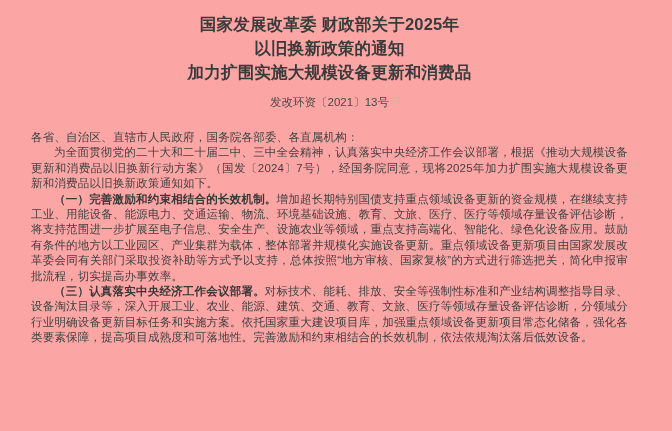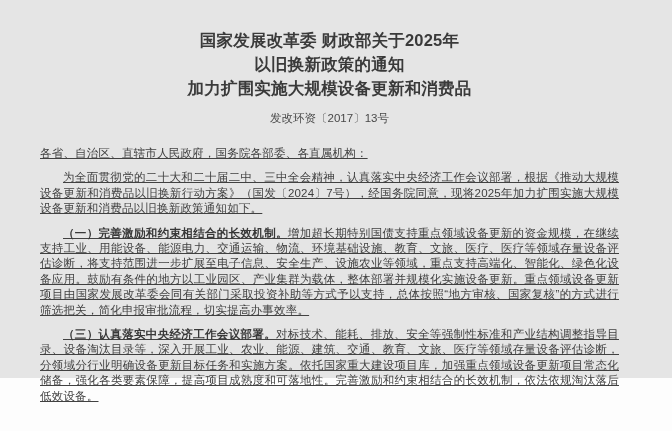--- a/index.html
+++ b/index.html
@@ -7,23 +7,23 @@
     padding: 0;
     width: 672px;
     height: 431px;
     overflow: hidden;
     background: #fdfdfd;
     font-family: "Liberation Sans", "DejaVu Sans", sans-serif;
   }
   .page {
     box-sizing: border-box;
     width: 672px;
-    height: 378px;
-    padding: 28px 44px 0 31px;
-    background: #e5e5e5;
+    height: 431px;
+    padding: 12px 44px 0 31px;
+    background: #fca5a5;
   }
   .title {
     text-align: center;
     font-weight: bold;
     font-size: 16.5px;
     line-height: 24px;
     color: #3a3a3a;
     letter-spacing: 0.2px;
   }
   .doc-number {
@@ -35,44 +35,43 @@
   }
   .body-text {
     margin-top: 20px;
     font-size: 11.5px;
     line-height: 15.4px;
     color: #414141;
     text-align: justify;
     letter-spacing: 0.2px;
   }
   .body-text p {
-    margin: 9px;
+    margin: 0;
     text-indent: 2em;
-    text-decoration: underline;
   }
   .body-text p.no-indent {
     text-indent: 0;
   }
   .lead {
     font-weight: bold;
     color: #383838;
   }
 </style>
 </head>
 <body>
 
 <div class="page">
 
   <div class="title">
     <div>国家发展改革委 财政部关于2025年</div>
     <div>以旧换新政策的通知</div>
     <div>加力扩围实施大规模设备更新和消费品</div>
   </div>
 
-  <div class="doc-number">发改环资〔2017〕13号</div>
+  <div class="doc-number">发改环资〔2021〕13号</div>
 
   <div class="body-text">
     <p class="no-indent">各省、自治区、直辖市人民政府，国务院各部委、各直属机构：</p>
 
     <p><span>为全面贯彻党的二十大和二十届二中、三中全会精神，认真落实中央经济工作会议部署，根据《推动大规模设备更新和消费品以旧换新行动方案》（国发〔2024〕7号），经国务院同意，现将2025年加力扩围实施大规模设备更新和消费品以旧换新政策通知如下。</span></p>
 
 
     <p><span class="lead">（一）完善激励和约束相结合的长效机制。</span><span>增加超长期特别国债支持重点领域设备更新的资金规模，在继续支持工业、用能设备、能源电力、交通运输、物流、环境基础设施、教育、文旅、医疗、医疗等领域存量设备评估诊断，将支持范围进一步扩展至电子信息、安全生产、设施农业等领域，重点支持高端化、智能化、绿色化设备应用。鼓励有条件的地方以工业园区、产业集群为载体，整体部署并规模化实施设备更新。重点领域设备更新项目由国家发展改革委会同有关部门采取投资补助等方式予以支持，总体按照“地方审核、国家复核”的方式进行筛选把关，简化申报审批流程，切实提高办事效率。</span></p>
 
 

